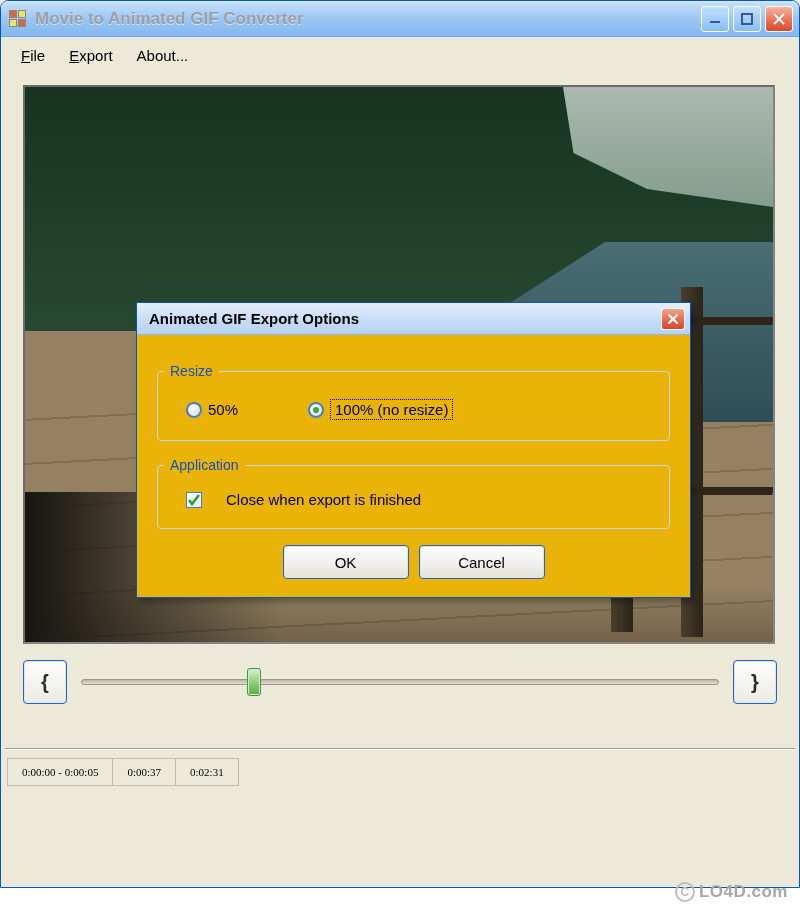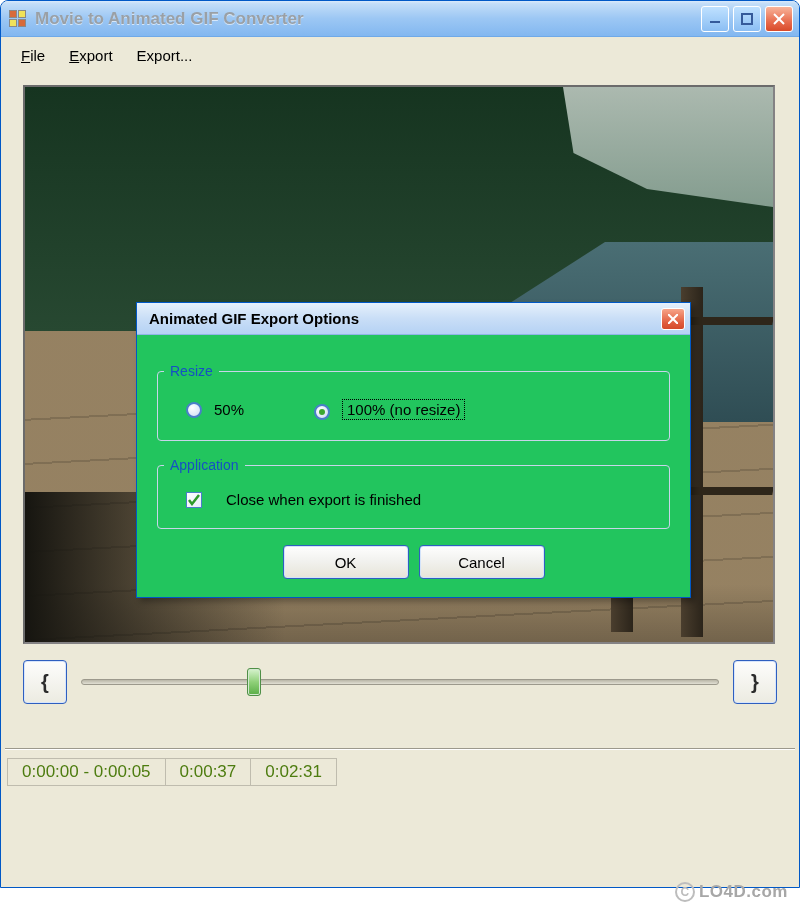--- a/index.html
+++ b/index.html
@@ -118,21 +118,21 @@
   .scene .railing-bar.b2 { top:400px; }
   .scene .dark-left { position:absolute; left:0; bottom:0; width:260px; height:150px;
     background: linear-gradient(90deg,#161510 0%, rgba(22,21,16,0) 100%);
   }
 
   
   .dialog {
     position:absolute;
     left: 113px; top: 217px;
     width: 555px;
-    background: #22c55e;
+    background: #eab308;
     border: 1px solid #0058c6;
     box-shadow: 4px 4px 6px rgba(0,0,0,0.3);
   }
   .dialog-titlebar {
     height: 32px;
     background: linear-gradient(180deg,#e6f0fb 0%, #c9def7 50%, #b5d2f4 100%);
     display:flex; align-items:center;
     padding: 0 5px 0 12px;
     border-bottom: 1px solid #8fb5e6;
   }
@@ -151,21 +151,21 @@
     border-radius: 4px;
     margin: 12px 0 16px 0;
     padding: 12px 18px 16px 6px;
   }
   fieldset.group legend {
     padding: 0 6px;
     color: #1650c4;
     font-size: 14px;
   }
   .radio-row { display:flex; align-items:center; gap: 70px; padding: 8px 0 4px 22px; font-size:15px; }
-  .radio-item { display:flex; align-items:flex-end; gap:12px; }
+  .radio-item { display:flex; align-items:center; gap:6px; }
   .radio-outer {
     width:16px; height:16px; border-radius:50%;
     border: 2px solid #4b7ec9;
     background: radial-gradient(circle at 35% 30%, #fff 0%, #dbe7f7 70%);
     display:flex; align-items:center; justify-content:center;
   }
   .radio-inner { width:6px; height:6px; border-radius:50%; background:#3ca830; display:none; }
   .radio-item.selected .radio-inner { display:block; }
   .radio-label-focused { border: 1px dotted #000; padding: 1px 4px; }
   .check-row { display:flex; align-items:center; gap:24px; padding: 6px 0 4px 22px; font-size:15px; }
@@ -222,22 +222,23 @@
   .divider {
     margin: 44px 4px 0 4px;
     border-top: 1px solid #9c998c;
     border-bottom: 1px solid #fff;
     height:0;
   }
   .statusbar {
     margin: 8px 6px 0 6px;
     height: 28px;
     display:flex;
-    font-size: 17px;
-    color:#4d7c0f;
+    font-size: 11px;
+    color:#000000;
+    font-family:Liberation Serif, serif;
   }
   .status-cell {
     border: 1px solid #bfbcae;
     border-left:none;
     padding: 3px 14px;
     background: #ece9d8;
     display:flex; align-items:center;
   }
   .status-cell:first-child { border-left:1px solid #bfbcae; }
 
@@ -286,21 +287,21 @@
             <line x1="1" y1="1" x2="11" y2="11" stroke="#fff" stroke-width="2"></line>
             <line x1="11" y1="1" x2="1" y2="11" stroke="#fff" stroke-width="2"></line>
           </svg>
       </div>
     </div>
   </div>
 
   <div class="menubar">
     <div class="menu-item"><span class="ul">F</span>ile</div>
     <div class="menu-item"><span class="ul">E</span>xport</div>
-    <div class="menu-item">Export...</div>
+    <div class="menu-item">About...</div>
   </div>
 
   <div class="content">
     <div class="video-frame">
       <div class="scene">
         <div class="sky"></div>
         <div class="water"></div>
         <div class="plank-lines"></div>
         <div class="railing-post rp1"></div>
         <div class="railing-post rp2"></div>

